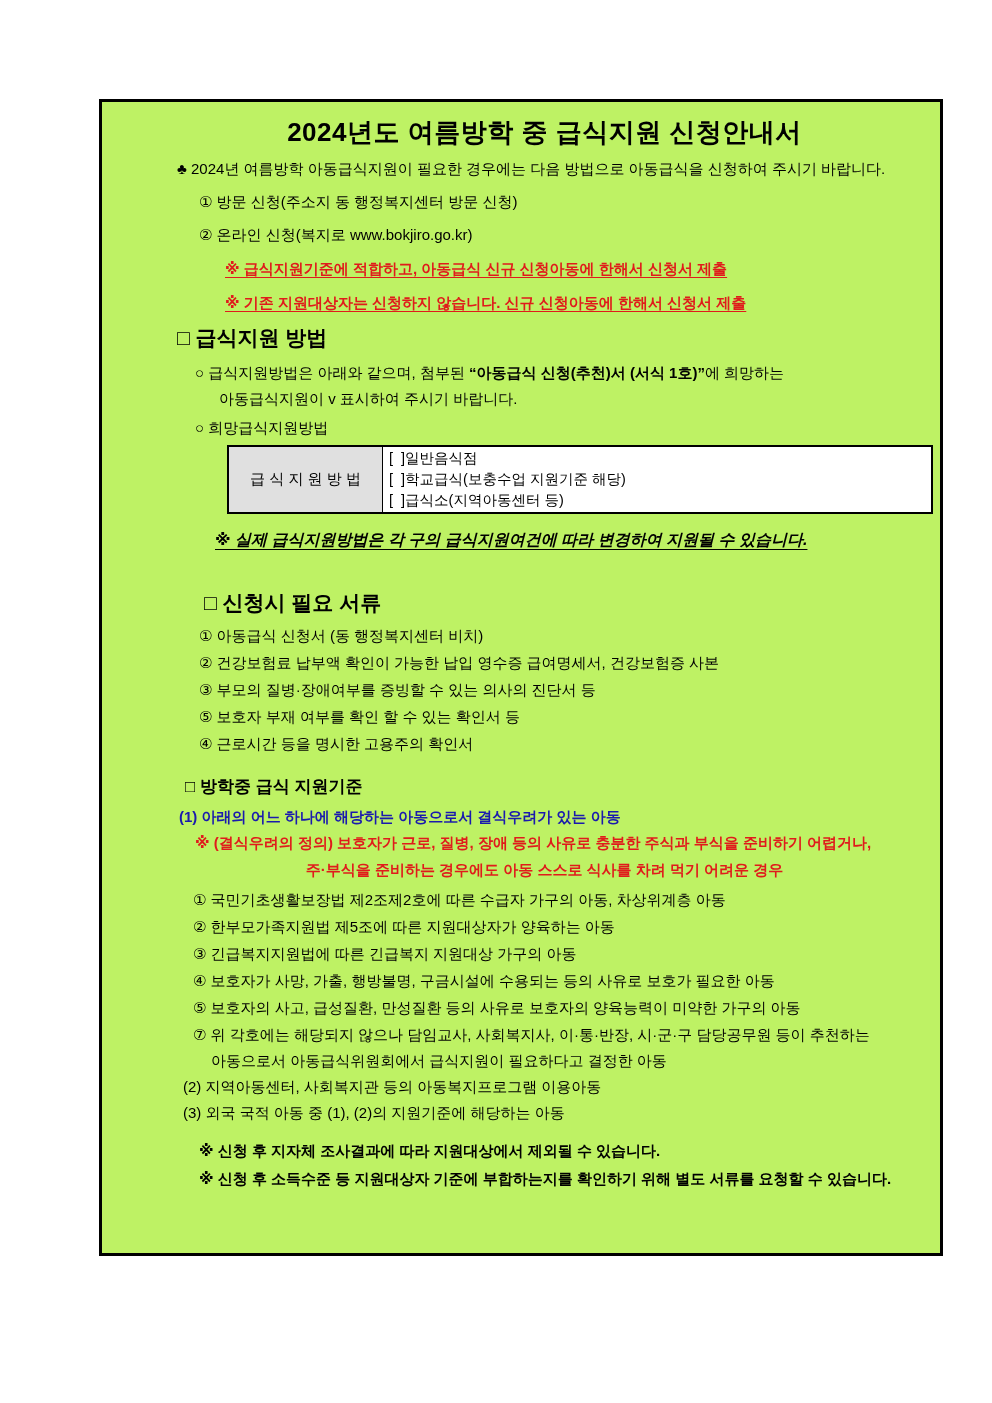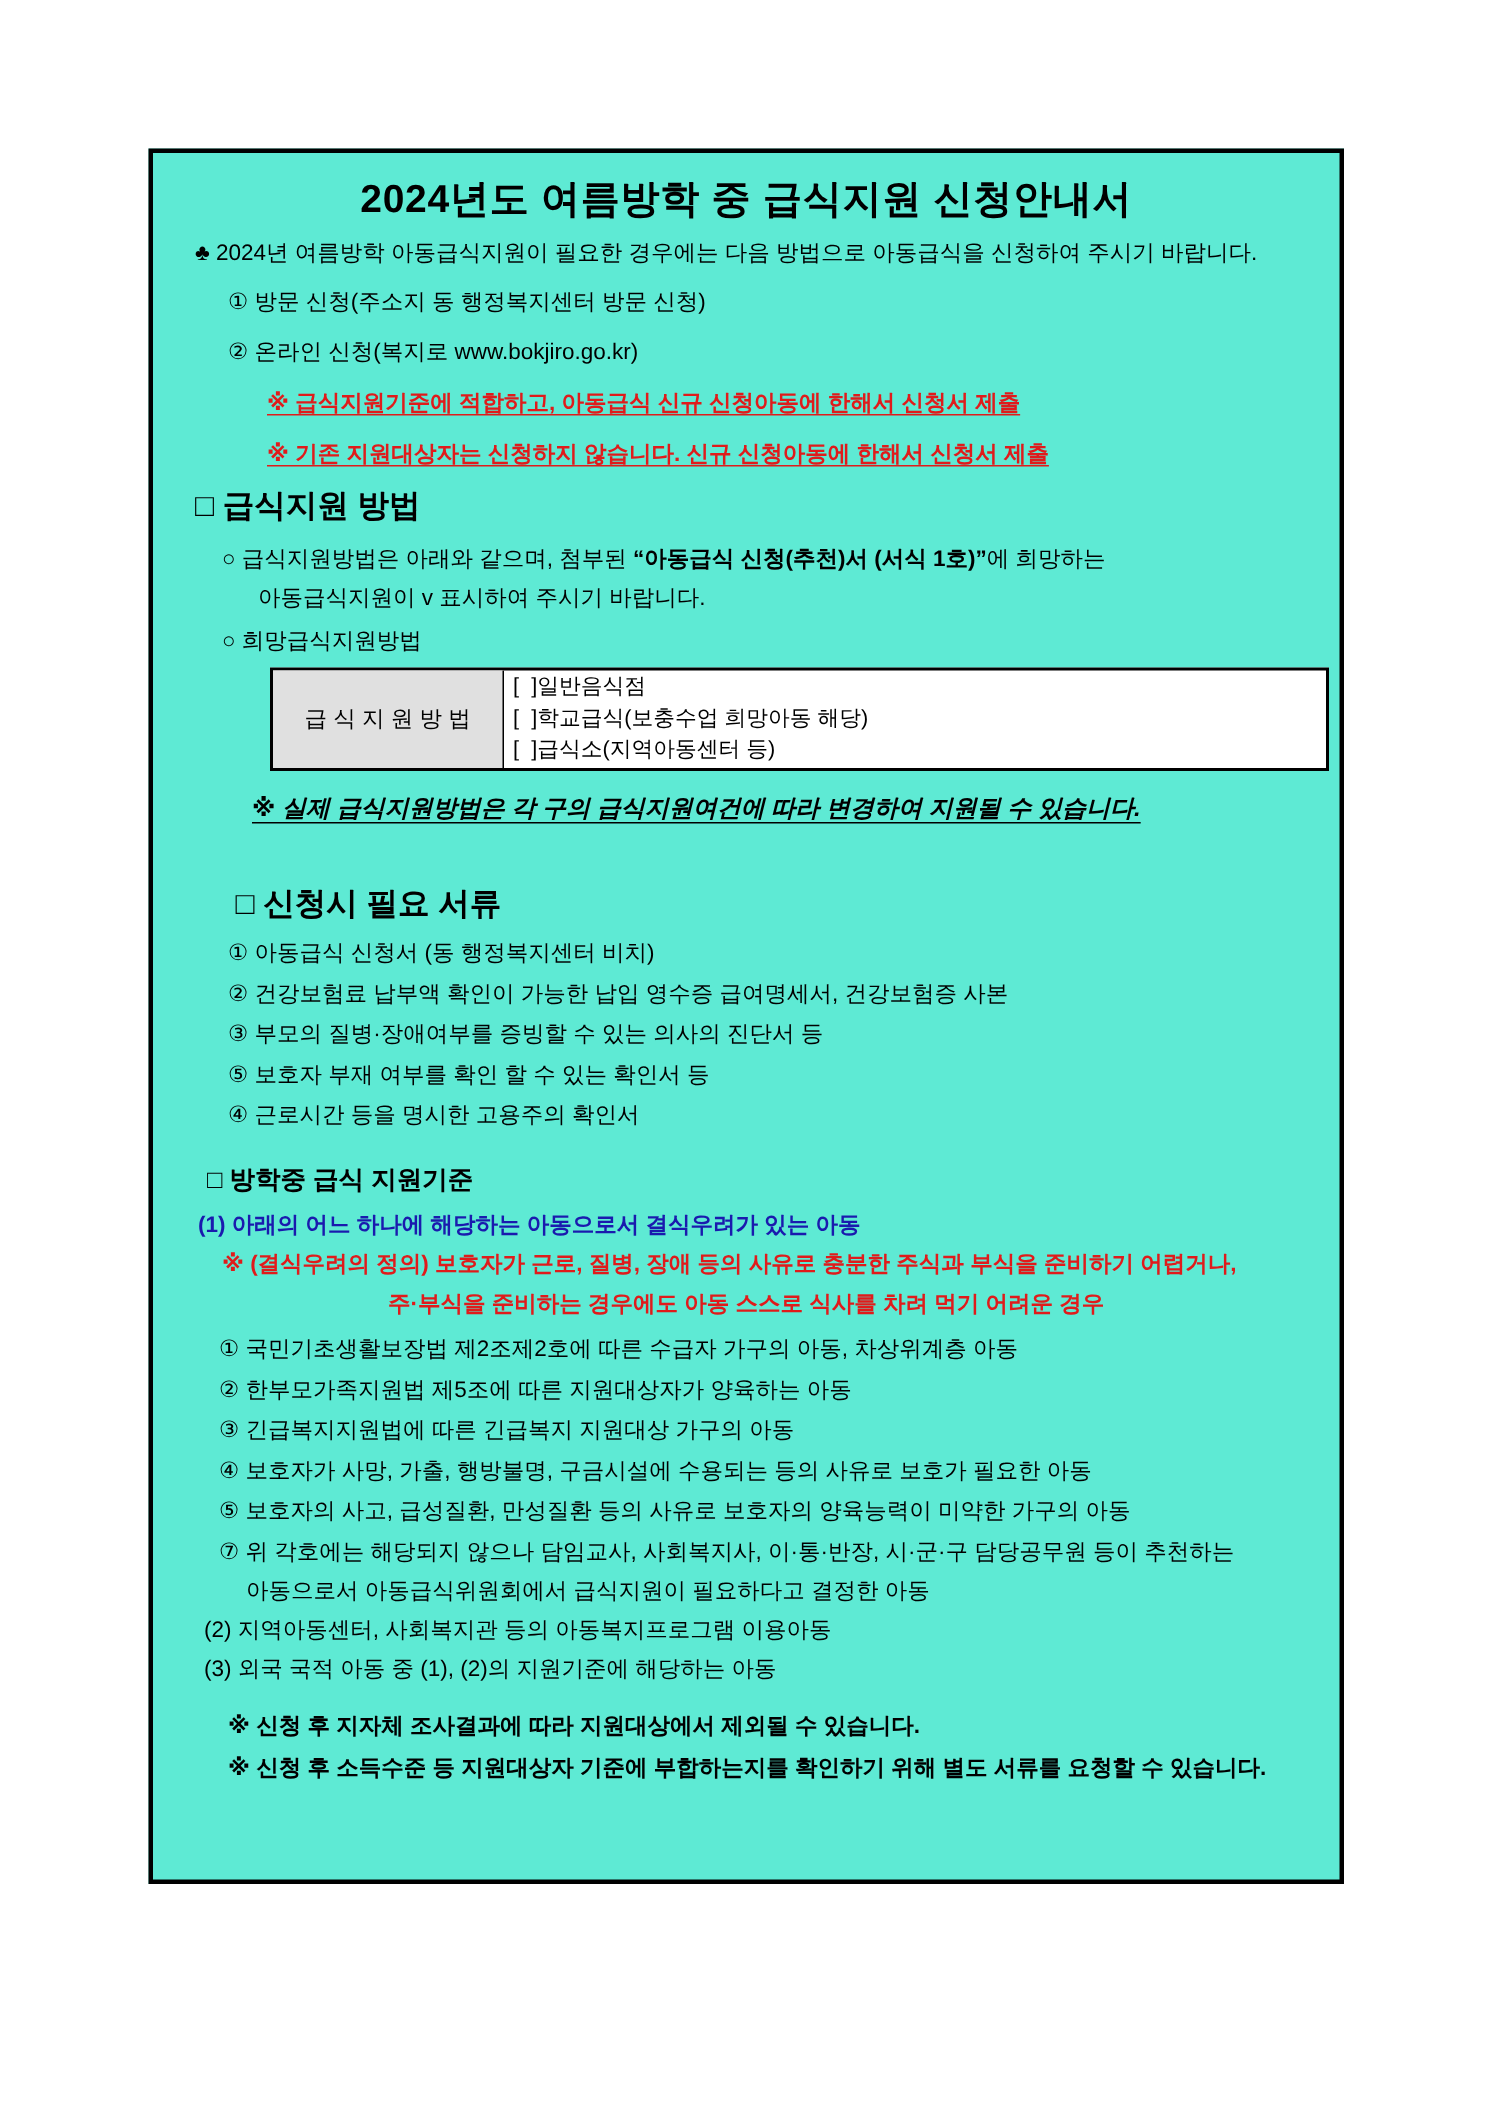--- a/index.html
+++ b/index.html
@@ -13,21 +13,22 @@
   }
   #sheet {
     position: absolute;
     left: 99px;
     top: 99px;
     width: 791px;
     height: 1151px;
     border: 3px solid #000000;
     overflow: hidden;
     box-sizing: content-box;
-    background: #5eead4;
+    background: #bef264;
+    padding-left: 47px;
   }
   .inner { padding: 12px 20px 0 20px; }
   .line { white-space: nowrap; font-size: 15px; line-height: 20px; }
 
   .title {
     font-size: 26px;
     font-weight: 700;
     text-align: center;
     letter-spacing: 0.5px;
     line-height: 32px;
@@ -122,21 +123,21 @@
 
     <div class="h1 s2 line">□ 급식지원 방법</div>
     <div class="line o-line"><span>○ 급식지원방법은 아래와 같으며, 첨부된 </span><span class="bold">“아동급식 신청(추천)서 (서식 1호)”</span><span>에 희망하는</span></div>
     <div class="line o-cont">아동급식지원이 v 표시하여 주시기 바랍니다.</div>
     <div class="line o-hope">○ 희망급식지원방법</div>
 
     <div class="tbl">
       <div class="tbl-head">급 식 지 원 방 법</div>
       <div class="tbl-body">
         <div class="opt">[  ]일반음식점</div>
-        <div class="opt">[  ]학교급식(보충수업 희망아동 해당)</div>
+        <div class="opt">[  ]학교급식(보충수업 지원기준 해당)</div>
         <div class="opt">[  ]급식소(지역아동센터 등)</div>
       </div>
     </div>
 
     <div class="line note-italic">※ 실제 급식지원방법은 각 구의 급식지원여건에 따라 변경하여 지원될 수 있습니다.</div>
 
     <div class="h1 s3 line">□ 신청시 필요 서류</div>
     <div class="line doc-item first">① 아동급식 신청서 (동 행정복지센터 비치)</div>
     <div class="line doc-item">② 건강보험료 납부액 확인이 가능한 납입 영수증 급여명세서, 건강보험증 사본</div>
     <div class="line doc-item">③ 부모의 질병·장애여부를 증빙할 수 있는 의사의 진단서 등</div>

